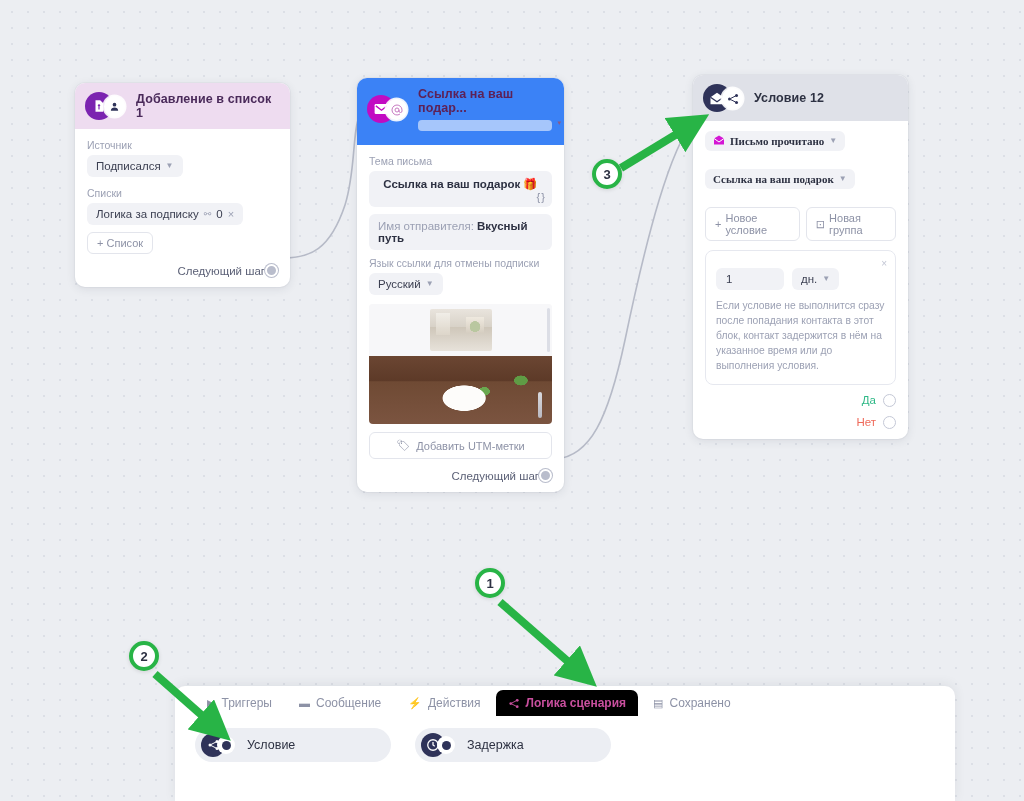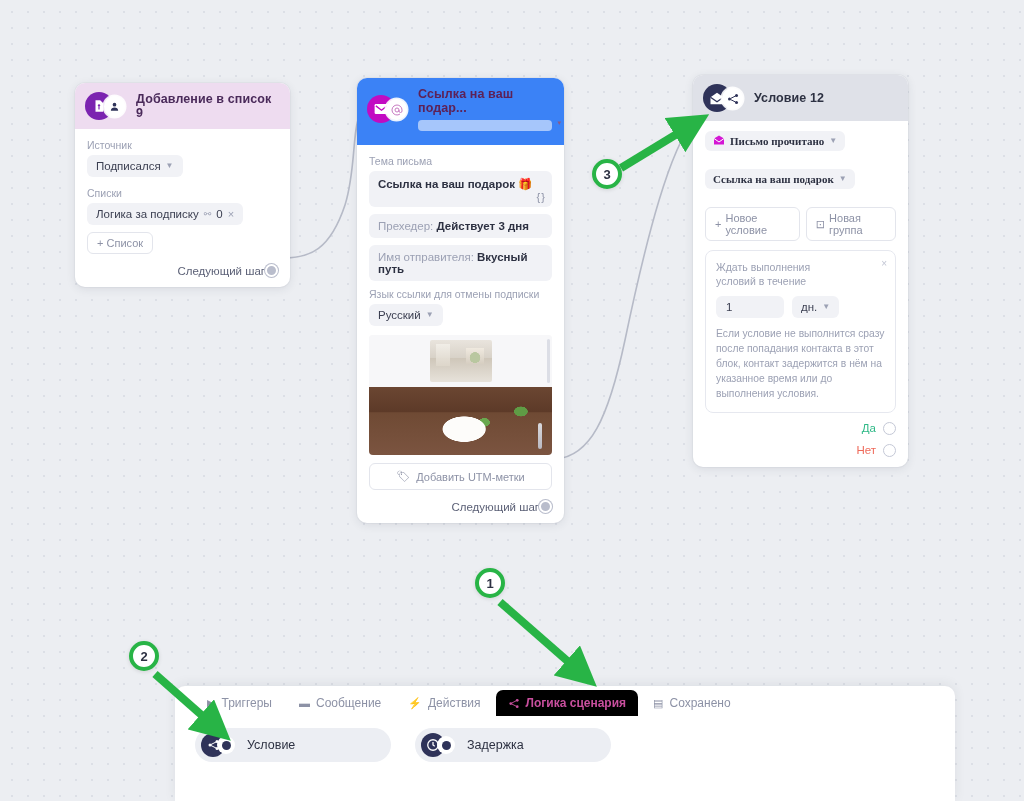--- a/index.html
+++ b/index.html
@@ -87,21 +87,21 @@
     position: relative;
   }
   .head-sub::after {
     content: "▾"; position: absolute; right: -9px; top: -1px;
     font-size: 7px; color: #8d5a85;
   }
   .inp {
     background: #f1f2f6; border-radius: 6px;
     padding: 6px 9px; font-size: 11.5px; margin-bottom: 7px;
   }
-  .inp.tall { padding-bottom: 16px; position: relative; }
+  .inp.tall { padding-bottom: 16px; position: relative; text-align: center; }
   .brace {
     position: absolute; right: 8px; bottom: 4px;
     font-size: 11px; color: #8d92a6; letter-spacing: -1px;
   }
   .inp .k { color: #9ca1b4; }
   .inp .v { color: #2d3142; font-weight: 700; }
   .gift { color: #e8791a; }
   .media {
     background: #f7f7f9; border-radius: 4px; overflow: hidden;
     position: relative; margin-bottom: 8px;
@@ -254,21 +254,21 @@
             <rect x="11" y="13" width="2" height="5" fill="#7b23b0"></rect>
           </svg>
         </span>
         <span class="ic-badge">
           <svg width="11" height="11" viewBox="0 0 24 24" fill="#2f3359">
             <circle cx="12" cy="8" r="4"></circle>
               <path d="M4 21c0-4.4 3.6-7 8-7s8 2.6 8 7z"></path>
           </svg>
         </span>
       </div>
-      <span class="head-title">Добавление в список 9</span>
+      <span class="head-title">Добавление в список 1</span>
     </div>
     <div class="card-body">
       <div class="fld-label">Источник</div>
       <div class="pill">
         <span>Подписался</span>
         <span class="caret">▼</span>
       </div>
       <div class="fld-label" style="margin-top:10px">Списки</div>
       <div class="pill">
         <span>Логика за подписку</span>
@@ -306,24 +306,20 @@
         <span class="head-title">Ссылка на ваш подар...</span>
         <span class="head-sub"></span>
       </div>
     </div>
     <div class="card-body">
       <div class="fld-label">Тема письма</div>
       <div class="inp tall">
         <span style="font-weight:700;color:#2d3142">Ссылка на ваш подарок</span>
         <span class="gift">🎁</span>
         <span class="brace">{ }</span>
-      </div>
-      <div class="inp">
-        <span class="k">Прехедер:</span>
-        <span class="v">Действует 3 дня</span>
       </div>
       <div class="inp">
         <span class="k">Имя отправителя:</span>
         <span class="v">Вкусный путь</span>
       </div>
       <div class="fld-label" style="margin-top:2px">Язык ссылки для отмены подписки</div>
       <div class="pill" style="margin-bottom:9px">
         <span>Русский</span>
         <span class="caret">▼</span>
       </div>
@@ -389,21 +385,20 @@
           <span>+</span>
           <span>Новое условие</span>
         </span>
         <span class="ghost-btn">
           <span>⊡</span>
           <span>Новая группа</span>
         </span>
       </div>
       <div class="wait-box">
         <span class="wait-x">×</span>
-        <div class="wait-title">Ждать выполнения условий в течение</div>
         <div class="wait-inputs">
           <span class="num-inp">1</span>
           <span class="pill">
             <span>дн.</span>
             <span class="caret">▼</span>
           </span>
         </div>
         <div class="wait-note">Если условие не выполнится сразу после попадания контакта в этот блок, контакт задержится в нём на указанное время или до выполнения условия.</div>
       </div>
       <div class="yn-row">

